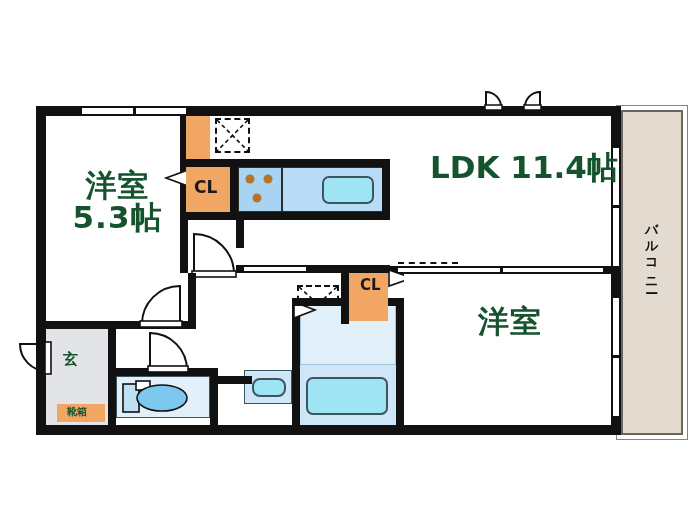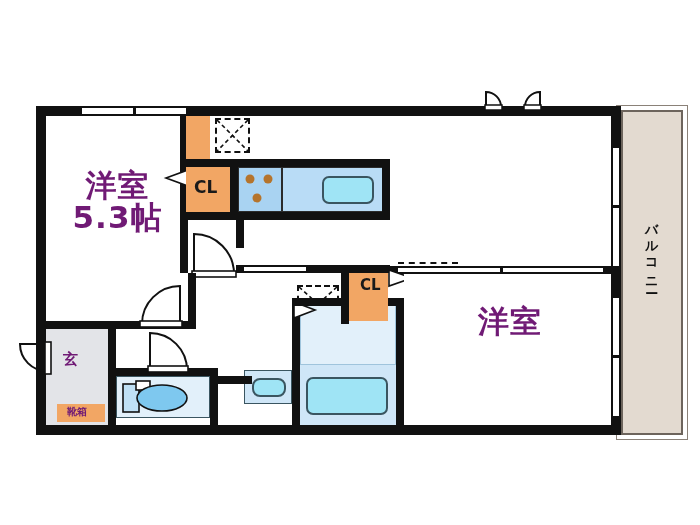--- a/index.html
+++ b/index.html
@@ -11,21 +11,21 @@
   
   .room{background:#ffffff;}
   .balcony{background:#e3dad0;border:2px solid #6d645c;}
   .genkan{background:#e3e4e8;}
   .closet{background:#f2a664;}
   .waterfill{background:#cfe6f7;}
   .waterfill2{background:#e2f0fa;}
   .tub{background:#9fe4f5;border:2px solid #3a5560;border-radius:7px;}
   .kitchenfill{background:#a9d3f2;}
   .kitchenfill2{background:#b9dcf6;}
-  .label{position:absolute;color:#701a75;font-weight:700;line-height:1.02;text-align:center;white-space:nowrap;}
+  .label{position:absolute;color:#14532d;font-weight:700;line-height:1.02;text-align:center;white-space:nowrap;}
   .lbl-room{font-size:31px;letter-spacing:1px;}
   .lbl-room .sub{display:block;font-size:31px;text-align:center;}
   .lbl-ldk{font-size:31px;}
   .lbl-cl{font-size:17px;font-weight:600;color:#1a1a1a;}
   .lbl-cl-v{font-size:15px;font-weight:600;color:#1a1a1a;line-height:1.0;}
   .lbl-small{font-size:15px;font-weight:700;}
   .lbl-tiny{font-size:10px;font-weight:700;}
   .lbl-balcony{font-size:13px;font-weight:600;color:#111;writing-mode:vertical-rl;letter-spacing:3px;}
   
   .wm{border:2px dashed #111;background:#ffffff;}
@@ -106,20 +106,24 @@
   <div class="abs kitchenfill2" style="left:282px;top:167px;width:104px;height:45px;border:1.5px solid #2b2b2b;"></div>
   <svg class="abs" style="left:322px;top:176px;width:52px;height:28px;">
     <rect x="1" y="1" width="50" height="26" rx="6" fill="#9fe4f5" stroke="#3a5560" stroke-width="2"></rect>
   </svg>
 
   <div class="abs wall" style="left:238px;top:212px;width:152px;height:8px;"></div>
   <div class="abs wall" style="left:382px;top:160px;width:8px;height:60px;"></div>
   <div class="abs wall" style="left:230px;top:159px;width:160px;height:8px;"></div>
 
   <div class="abs room" style="left:390px;top:116px;width:221px;height:150px;"></div>
+  <div class="label lbl-ldk" style="left:430px;top:152px;width:150px;text-align:center;">
+    <span>LDK</span>
+    <span class="sub">11.4帖</span>
+  </div>
 
   <div class="abs wall" style="left:390px;top:266px;width:221px;height:8px;"></div>
   <div class="abs win" style="left:398px;top:267px;width:205px;height:6px;"></div>
   <div class="abs" style="left:500px;top:266px;width:3px;height:8px;background:#111;"></div>
   <div class="abs dashline" style="left:398px;top:262px;width:60px;height:0;"></div>
 
   <div class="abs room" style="left:188px;top:220px;width:194px;height:101px;"></div>
 
   <svg class="abs" style="left:192px;top:232px;width:58px;height:44px;">
     <path d="M2,42 L2,2 A40,40 0 0 1 42,42" fill="none" stroke="#111" stroke-width="2"></path>

